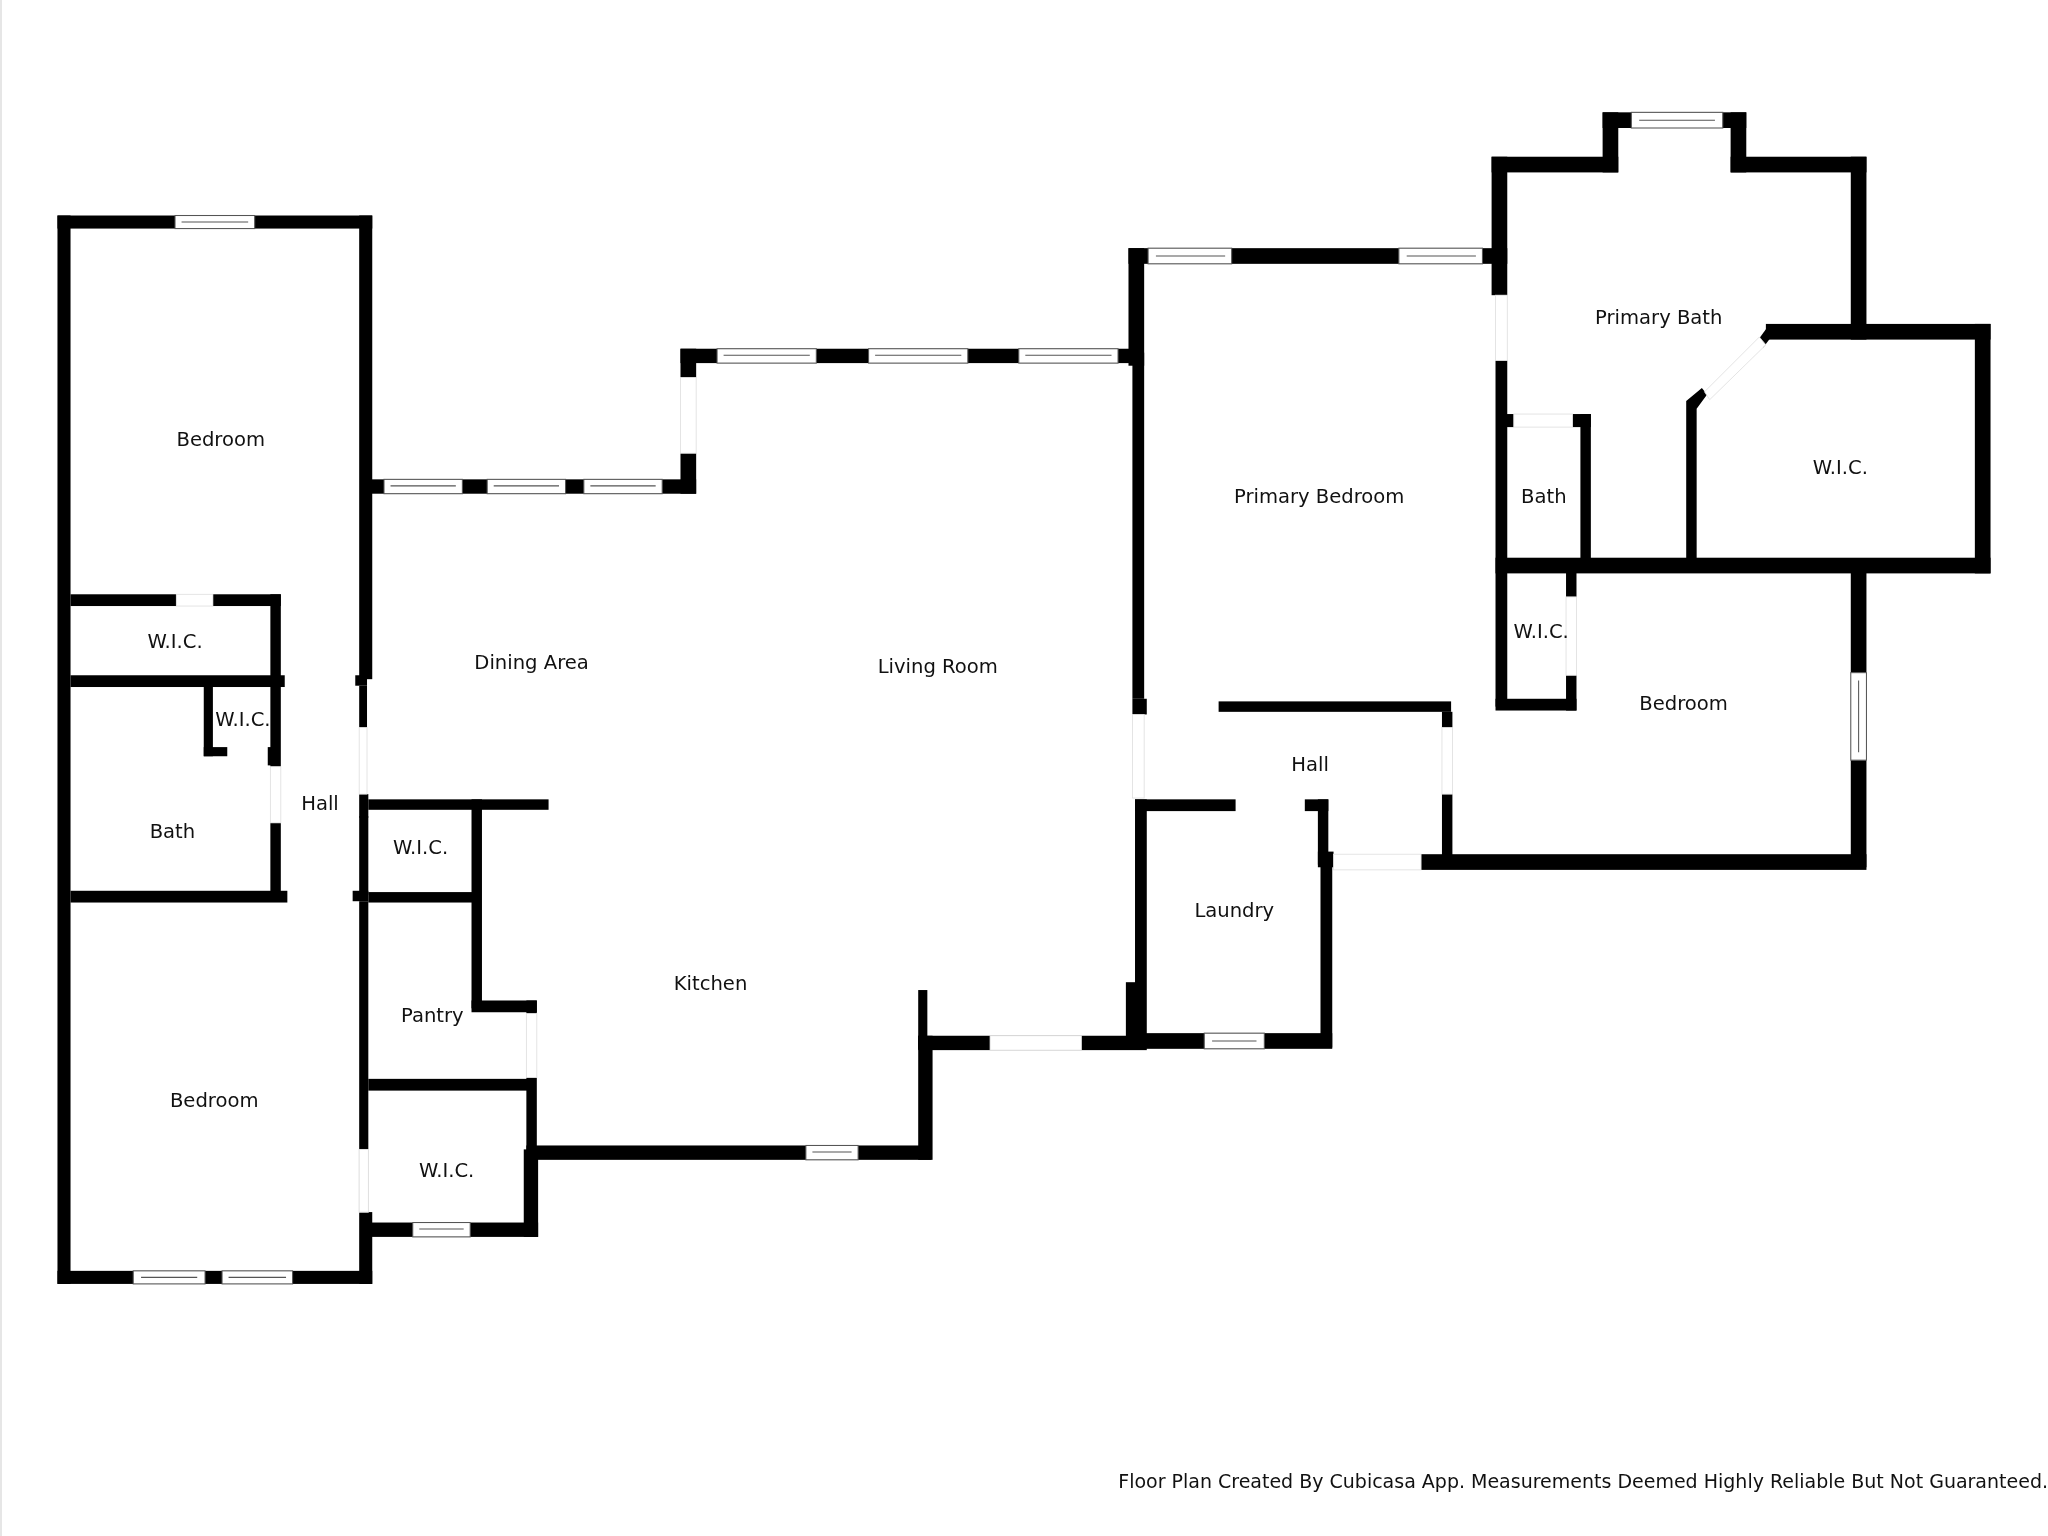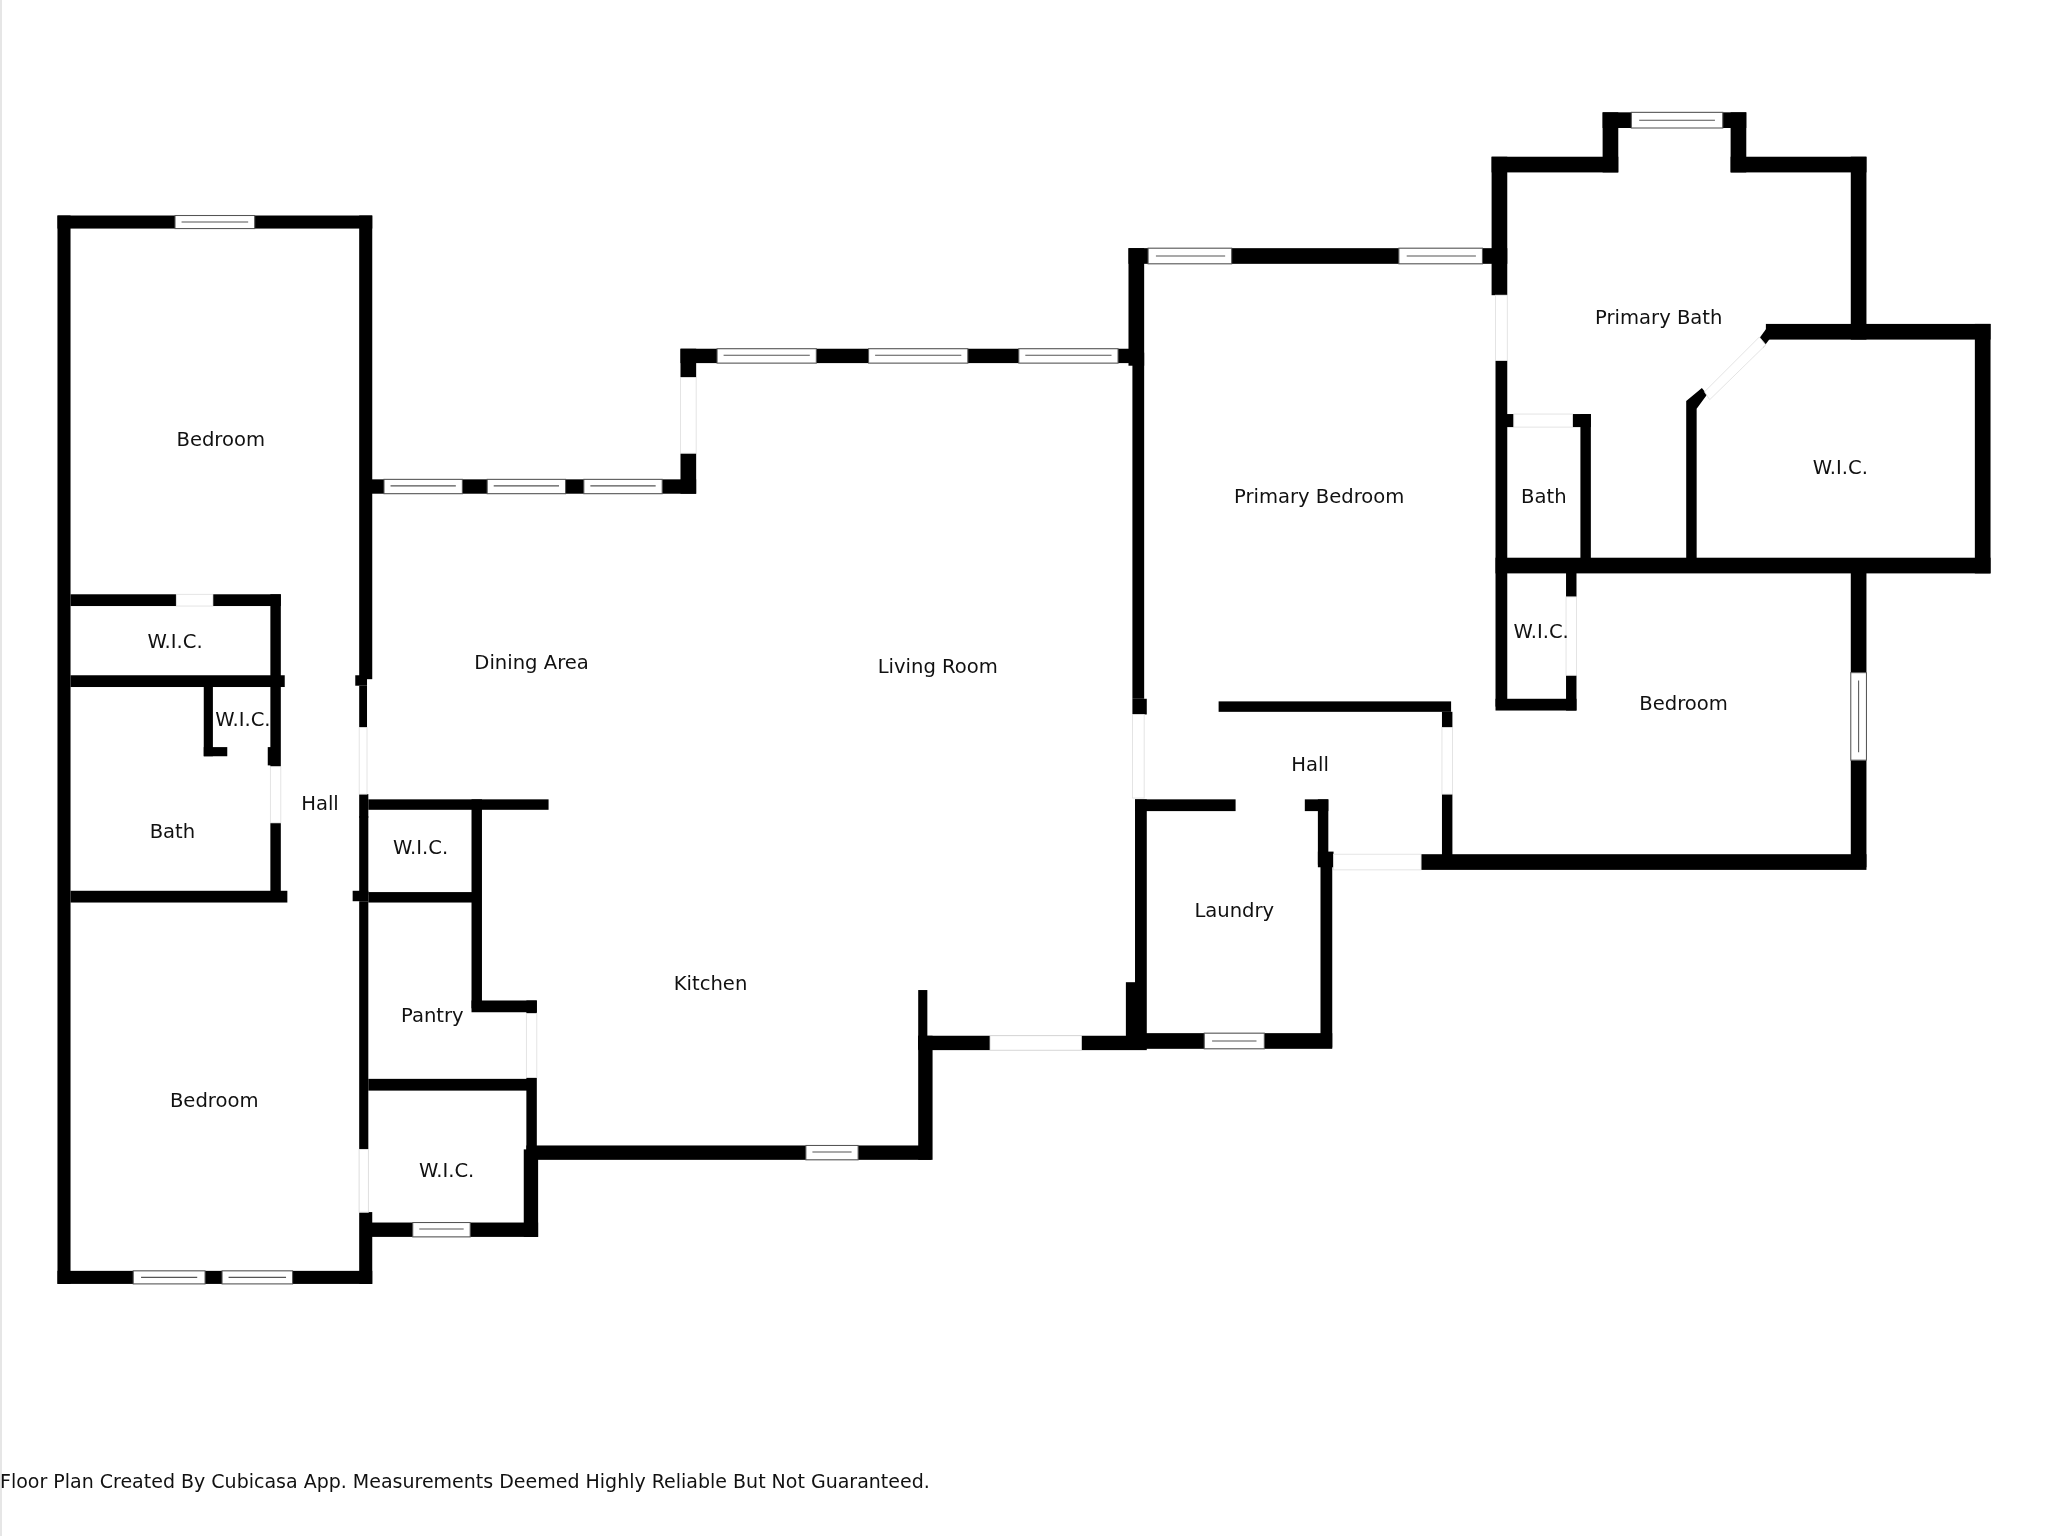--- a/index.html
+++ b/index.html
@@ -4,21 +4,21 @@
 <style>
   html, body { margin: 0; padding: 0; background: #ffffff; }
   body { width: 2048px; height: 1536px; position: relative; overflow: hidden; }
   #plan { position: absolute; left: 0; top: 0; width: 2048px; height: 1536px; }
   .edge { position: absolute; left: 0; top: 0; width: 2px; height: 1536px; background: #e6e6e6; }
   .wall { fill: #000000; }
   .win-frame { fill: #ffffff; stroke: #555555; stroke-width: 0.8; }
   .win-line { stroke: #555555; stroke-width: 0.8; }
   .door-gap { fill: #ffffff; stroke: #dddddd; stroke-width: 0.6; }
   .room-label { font-family: "DejaVu Sans", sans-serif; font-size: 15px; fill: #111111; text-anchor: middle; dominant-baseline: middle; }
-  .footer { position: absolute; left: 0; width: 2048px; top: 1470px; text-align: left;
+  .footer { position: absolute; left: 0; width: 2048px; top: 1470px; text-align: right;
             font-family: "DejaVu Sans", sans-serif; font-size: 19px; color: #111111; }
 </style>
 </head>
 <body>
 
 <div class="edge"></div>
 
 <svg id="plan" viewBox="0 0 1568 1176" xmlns="http://www.w3.org/2000/svg">
 
   <g>

